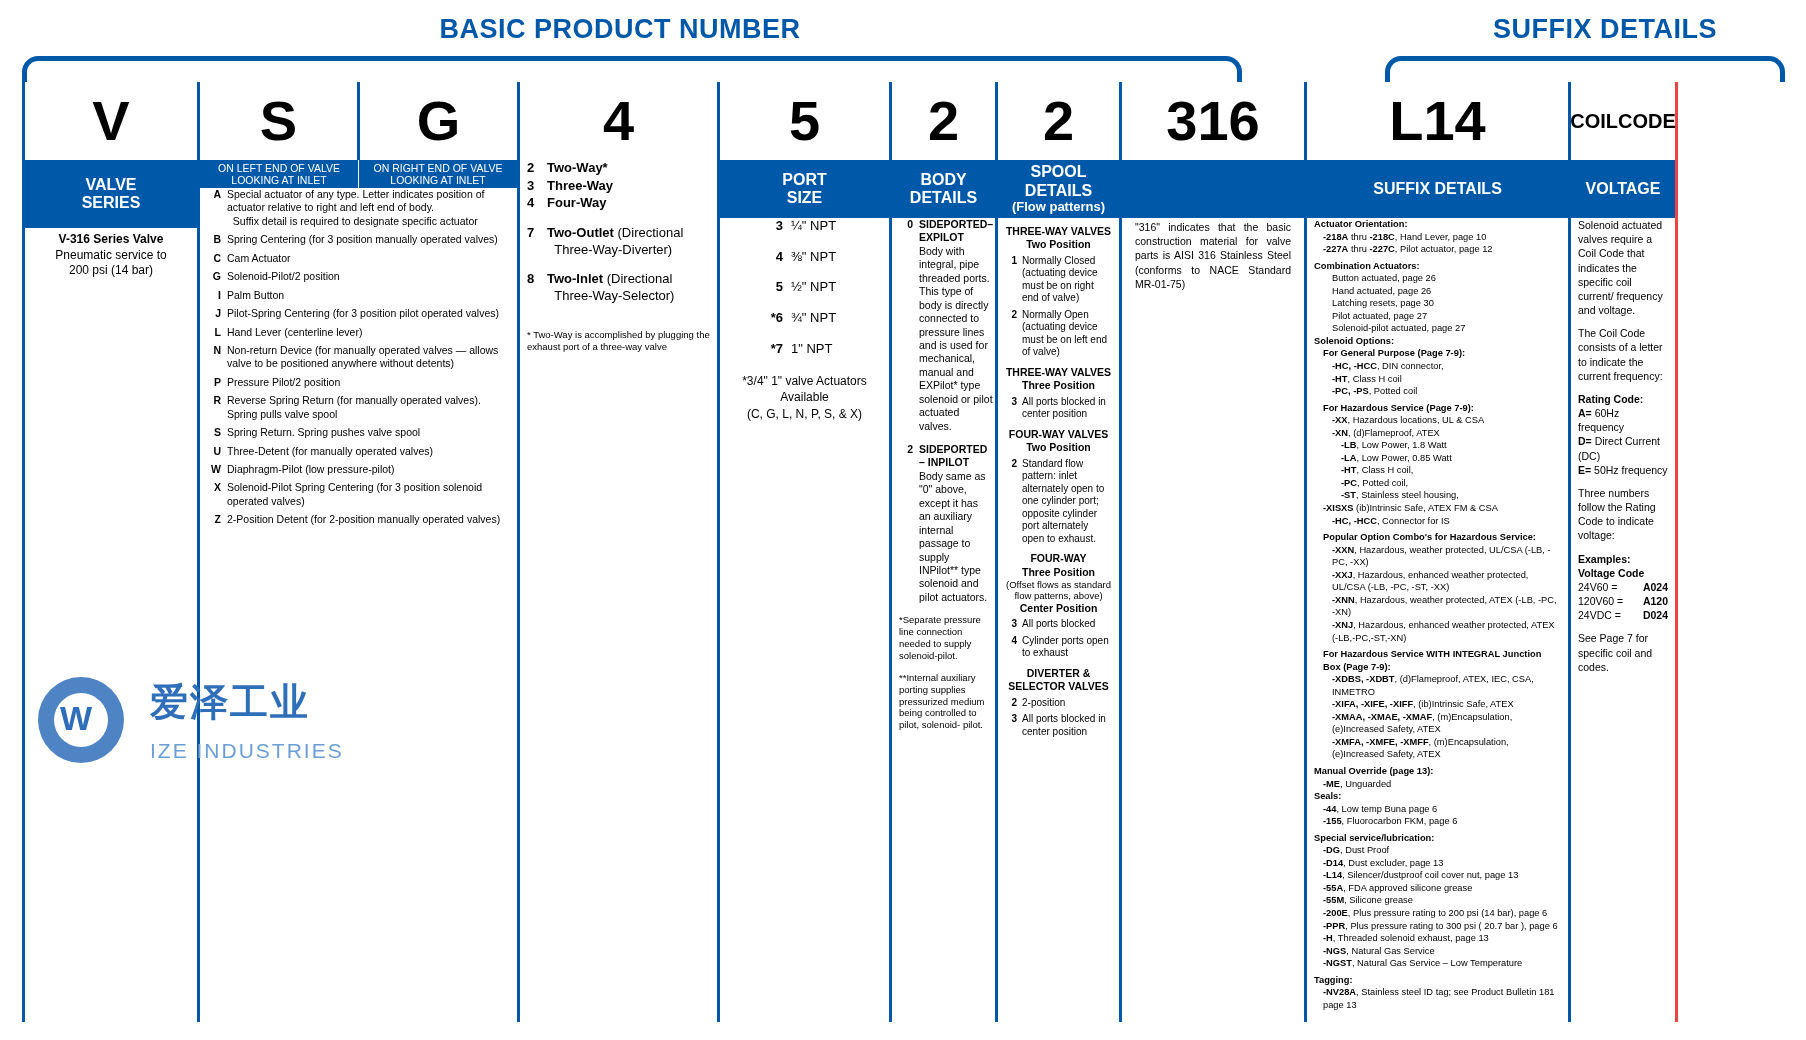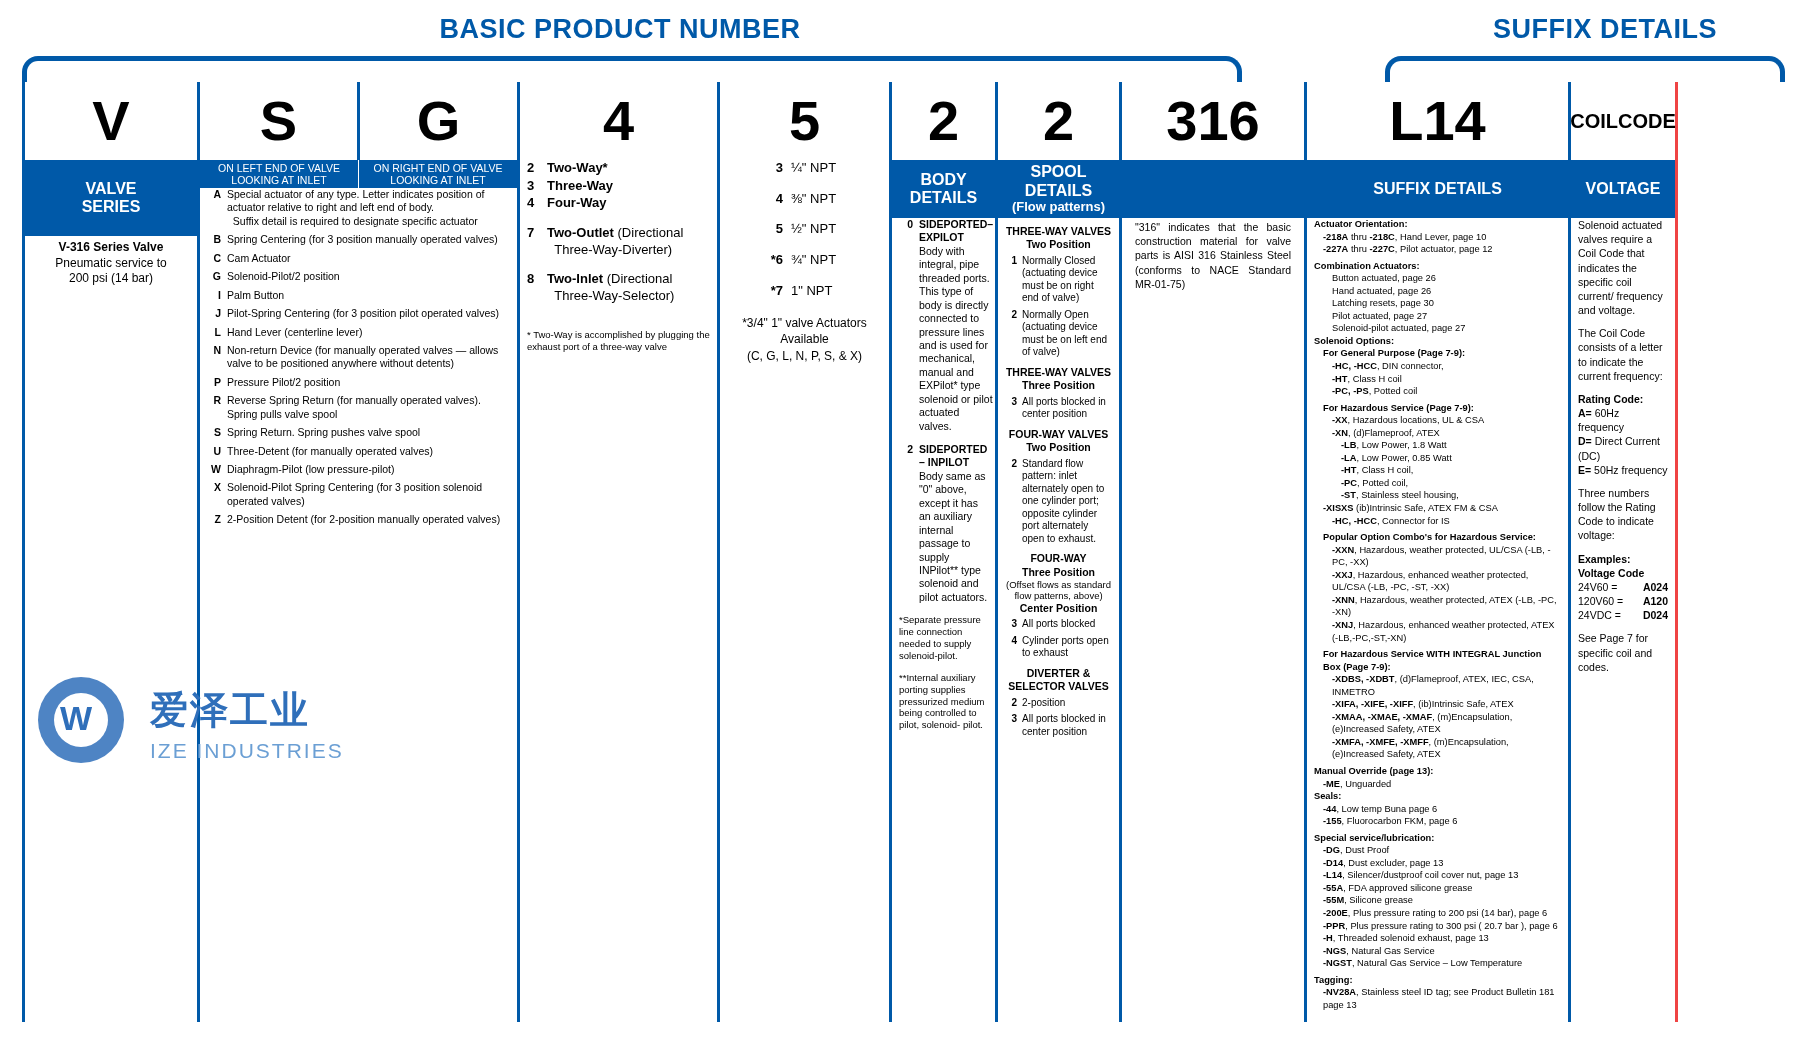--- a/index.html
+++ b/index.html
@@ -162,21 +162,21 @@
     position:absolute; left:18px; top:12px; width:86px; height:86px; border-radius:50%;
     background:#2f6fba; opacity:.85;
   }
   .wm .ringinner {
     position:absolute; left:34px; top:28px; width:54px; height:54px; border-radius:50%;
     background:#ffffff;
   }
   .wm .wmark {
     position:absolute; left:40px; top:36px; font-size:34px; color:#2f6fba; font-weight:bold; line-height:1;
   }
-  .wm .cn { position:absolute; left:130px; top:20px; font-size:38px; color:#2f6fba; font-weight:bold; letter-spacing:2px;}
+  .wm .cn { position:absolute; left:130px; top:12px; font-size:38px; color:#2f6fba; font-weight:bold; letter-spacing:2px;}
   .wm .en { position:absolute; left:130px; top:74px; font-size:21px; color:#6b9fd4; letter-spacing:2px;}
 </style>
 </head>
 <body>
 
 <div class="page">
 
   <div class="banner" id="banner-basic">BASIC PRODUCT NUMBER</div>
   <div class="banner" id="banner-suffix">SUFFIX DETAILS</div>
   <div class="bracket" id="bracket-basic"></div>
@@ -184,21 +184,21 @@
 
   <div class="dash" style="left:497px; top:108px;">-</div>
   <div class="dash" style="left:1200px; top:108px;">-</div>
   <div class="dash" style="left:1368px; top:108px;">-</div>
   <div class="dash" style="left:1613px; top:108px;">-</div>
 
   <div class="tbl">
 
     <div class="col" style="width:175px;">
       <div class="code-cell">V</div>
-      <div class="hdr" style="height:76px;">
+      <div class="hdr" style="height:68px;">
         <div>VALVE</div>
           <div>SERIES</div>
       </div>
       <div class="body-area">
         <div class="vs-txt">
           <div class="t1">V-316 Series Valve</div>
           <div>Pneumatic service to</div>
           <div>200 psi (14 bar)</div>
         </div>
       </div>
@@ -303,20 +303,24 @@
             <div class="v">Two-Inlet<span class="reg"> (Directional</span><br><span class="reg">&nbsp;&nbsp;Three-Way-Selector)</span></div>
           </div>
           <div class="gap"></div>
           <div class="gap"></div>
           <div class="fn">* Two-Way is accomplished by plugging the exhaust port of a three-way valve</div>
         </div>
     </div>
 
     <div class="col" style="width:172px;">
       <div class="code-cell">5</div>
+      <div class="hdr" style="height:58px;">
+        <div>PORT</div>
+          <div>SIZE</div>
+      </div>
       <div class="body-area" id="portsize-body">
           <div class="ps-item">
             <div class="k">3</div>
             <div class="v">¼" NPT</div>
           </div>
           <div class="ps-item">
             <div class="k">4</div>
             <div class="v">⅜" NPT</div>
           </div>
           <div class="ps-item">

